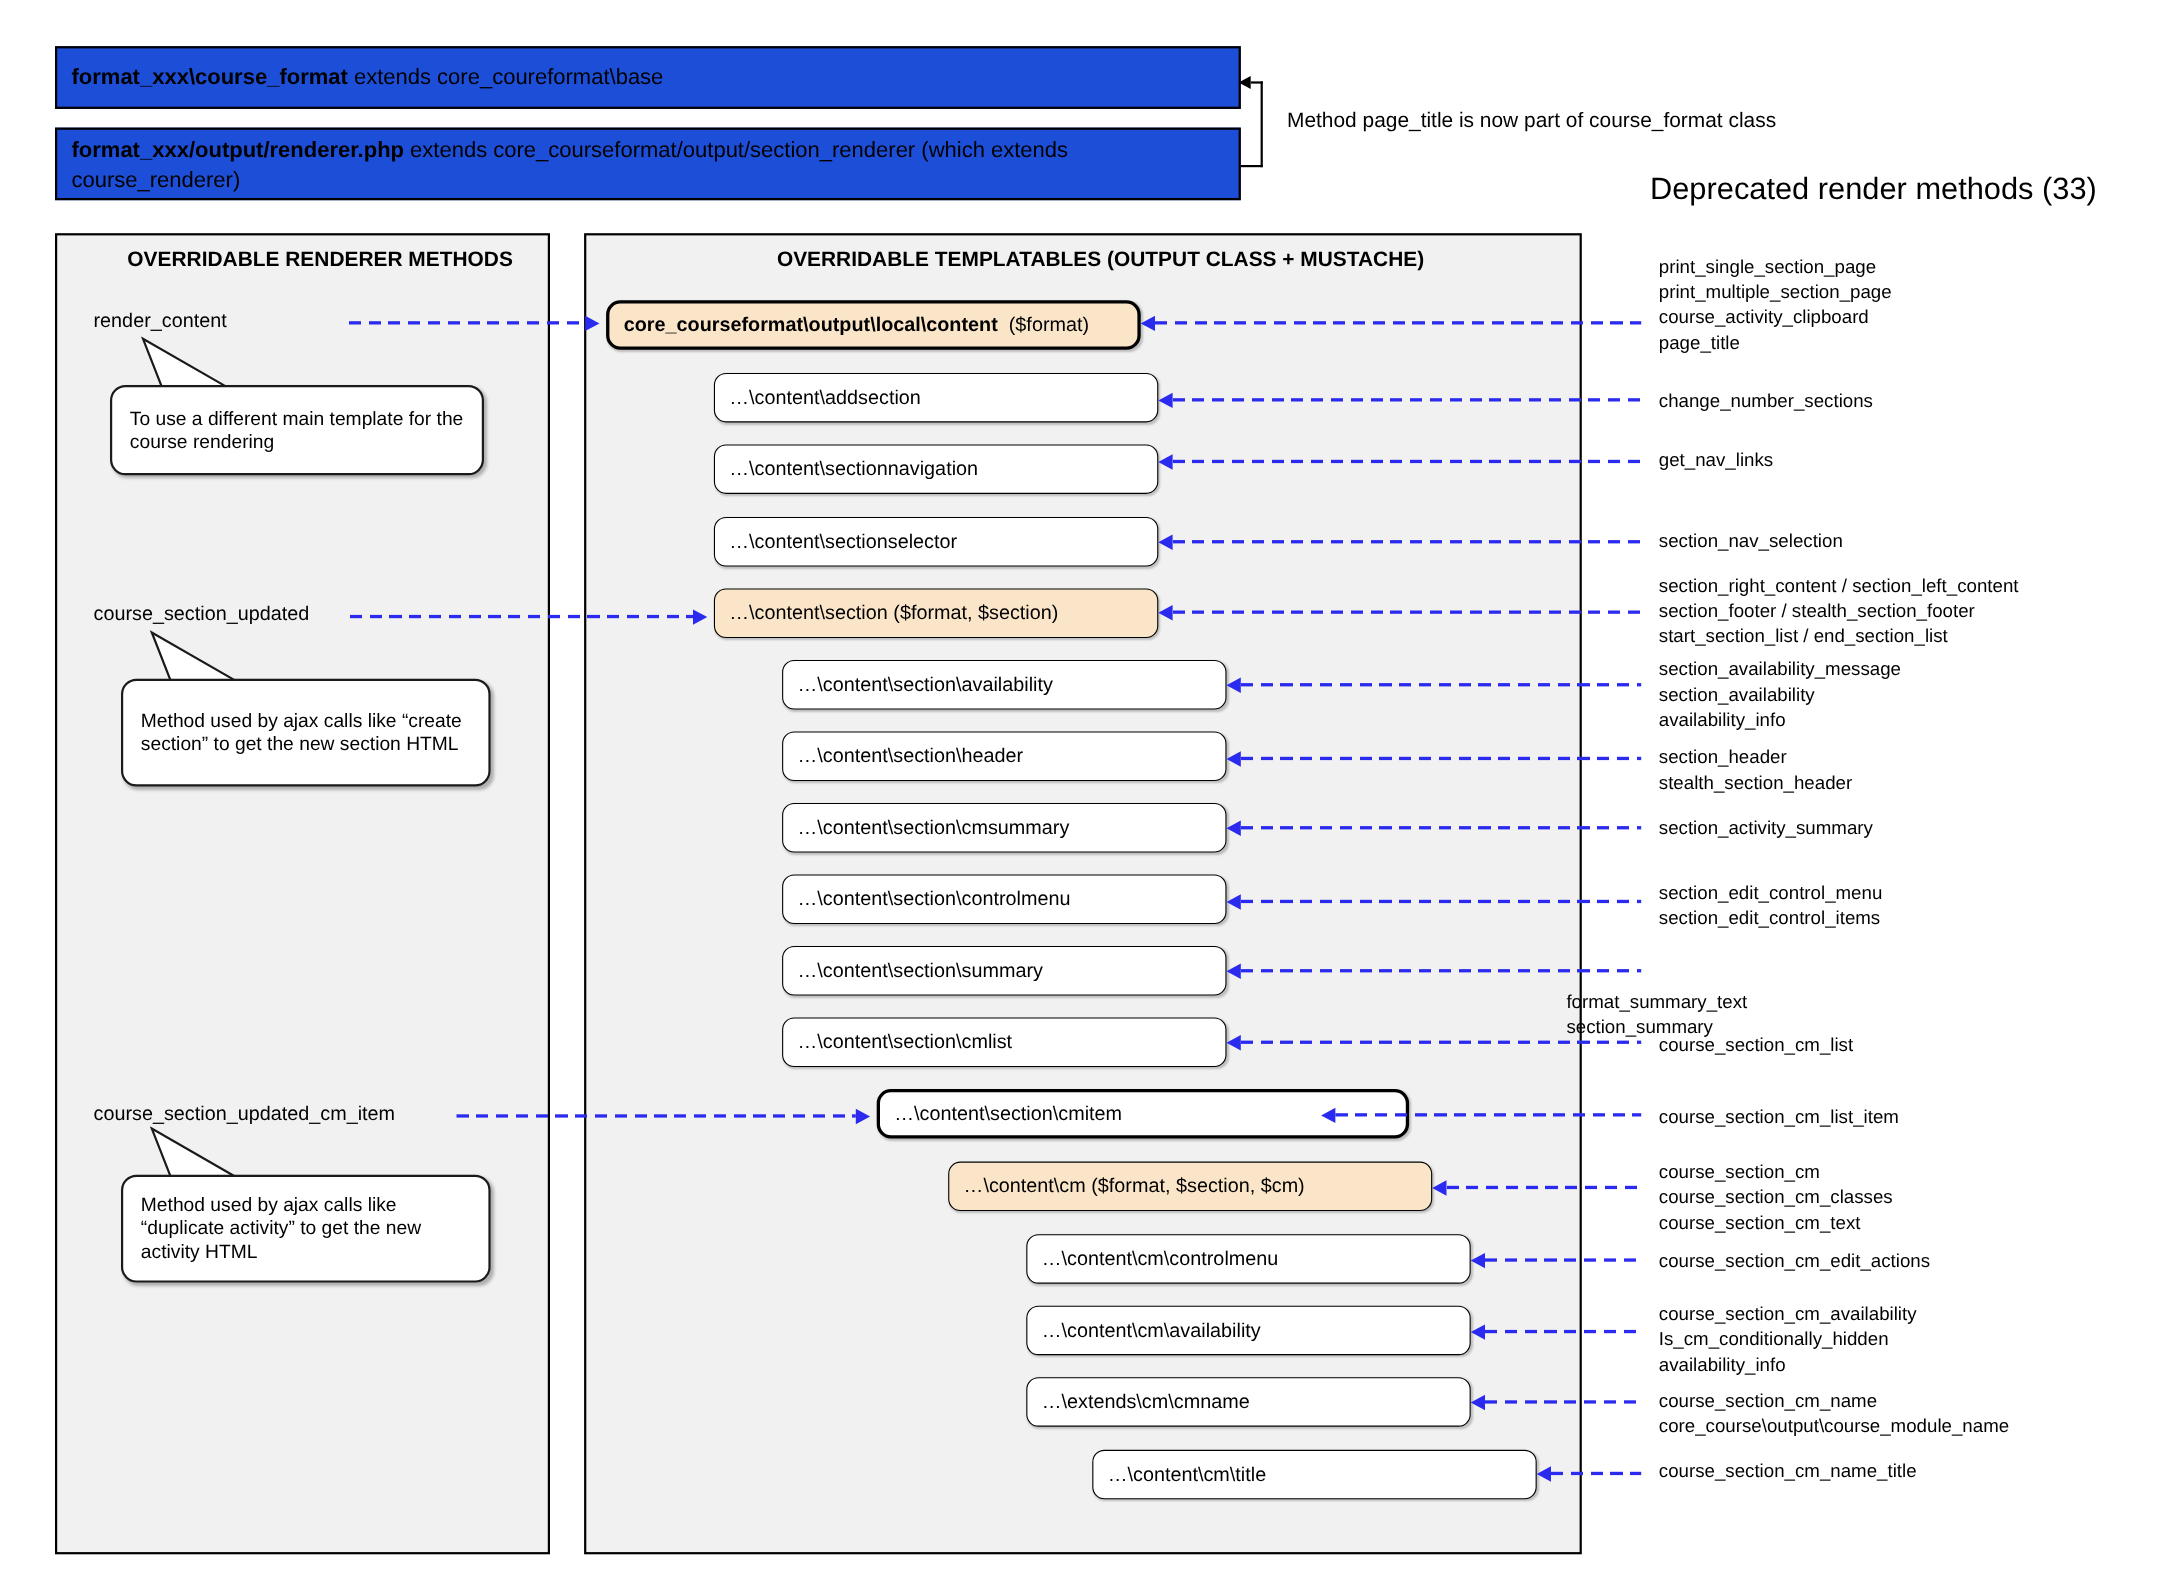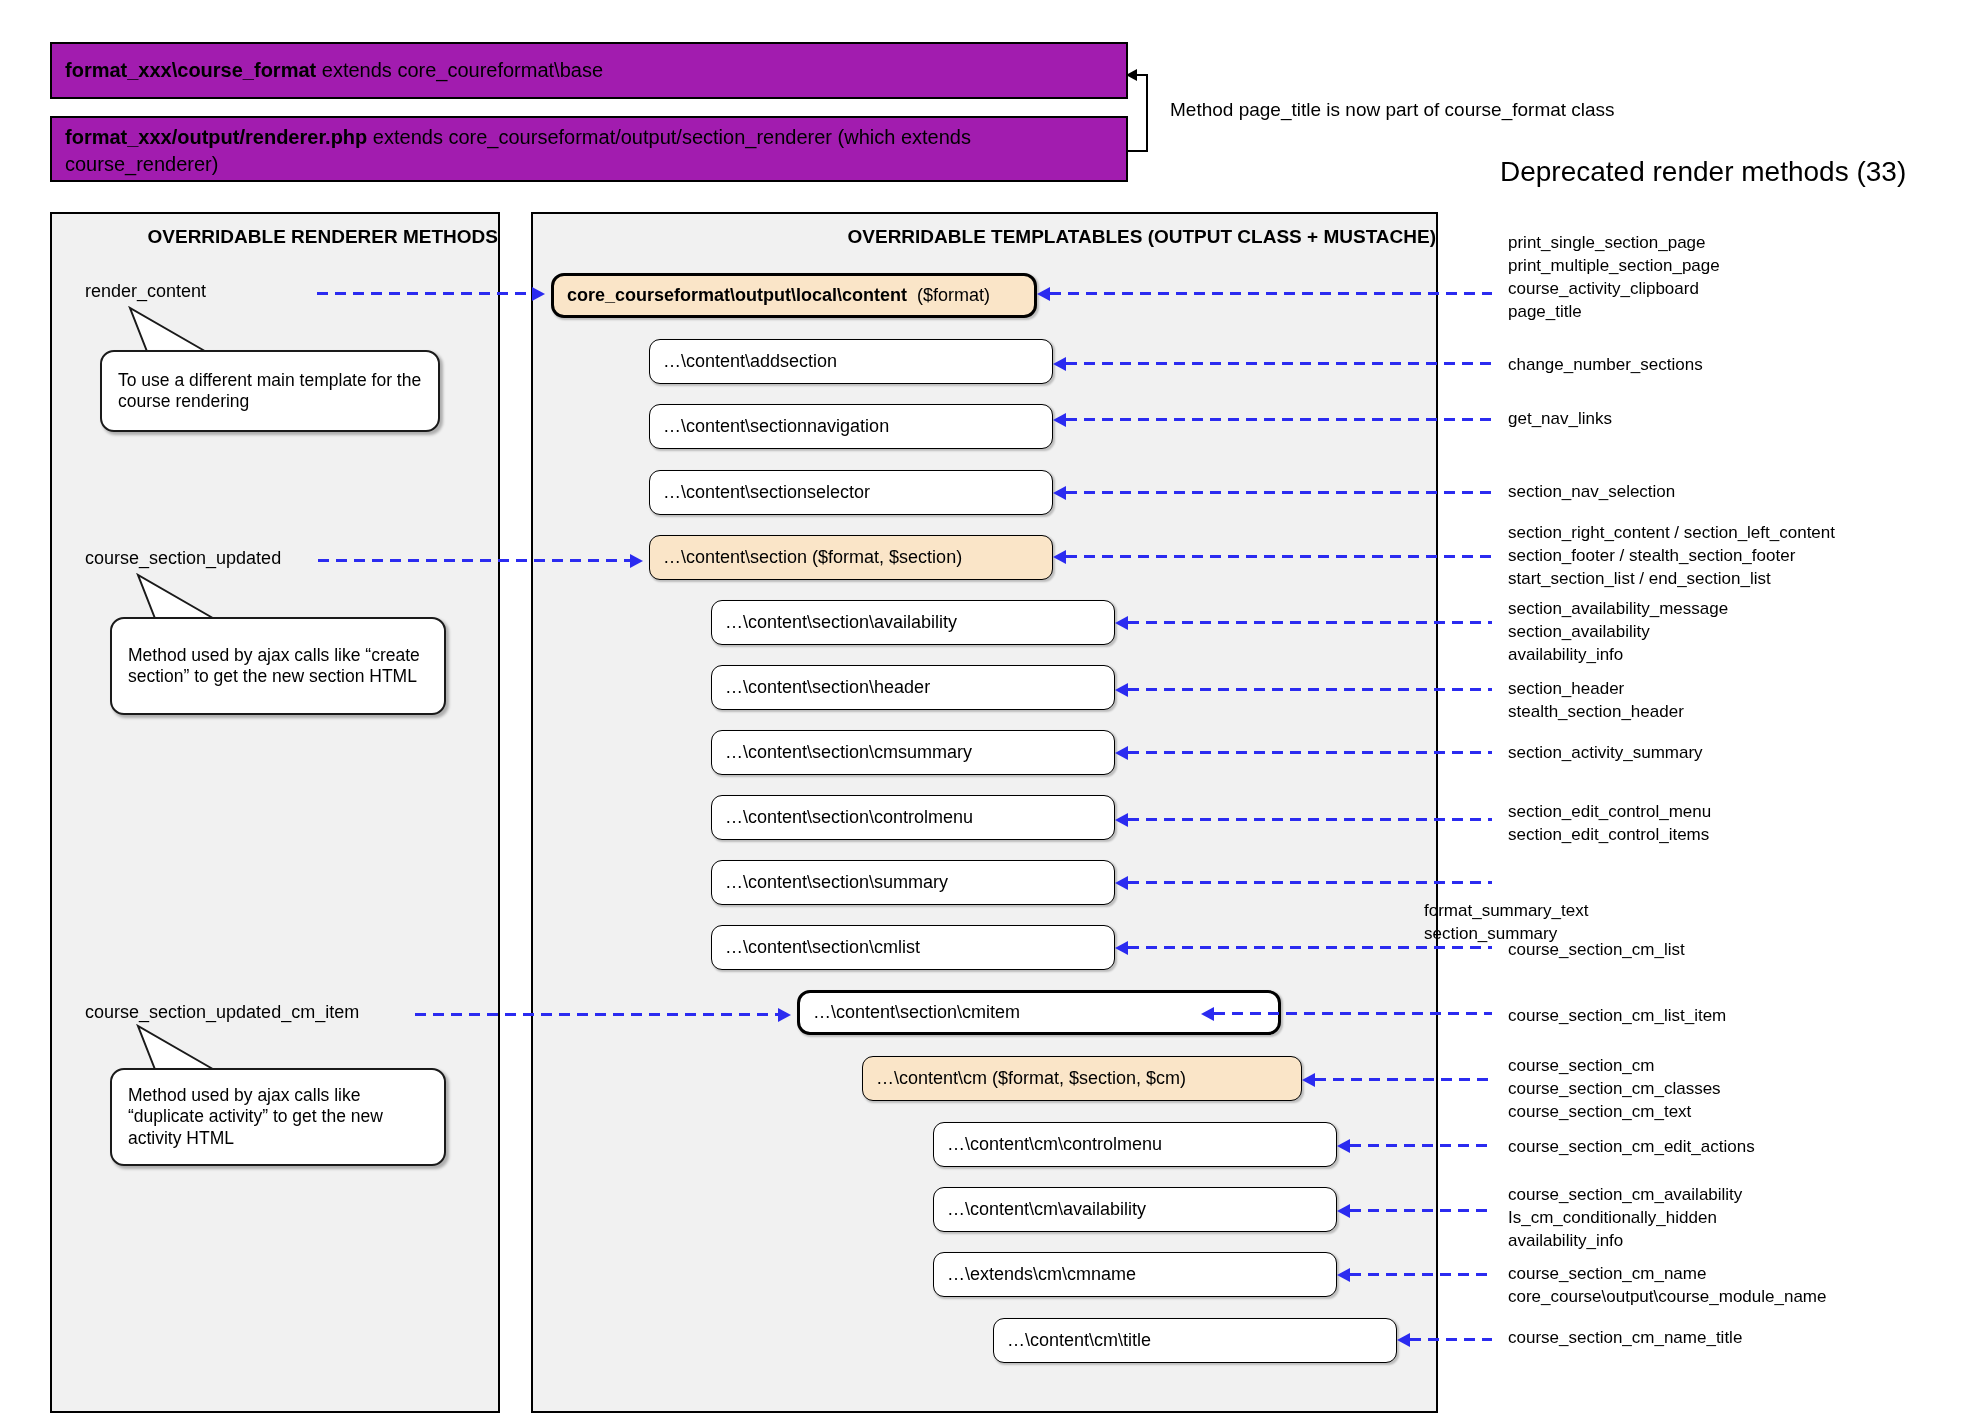--- a/index.html
+++ b/index.html
@@ -2,26 +2,26 @@
 <html><head>
 <meta charset="utf-8">
 <style>
   html,body{margin:0;padding:0;}
   body{
     width:1964px;height:1427px;position:relative;background:#ffffff;
     font-family:"Liberation Sans",sans-serif;color:#000;
   }
   .b{font-weight:bold;}
   .topbox{
-    position:absolute;background:#a21caf;border:2px solid #000;box-sizing:border-box;
+    position:absolute;background:#1d4ed8;border:2px solid #000;box-sizing:border-box;
     font-size:20px;padding:0 13px;display:flex;align-items:center;
   }
   .topbox.two{display:block;padding:6px 13px;line-height:27px;}
   .panel{position:absolute;background:#F1F1F1;border:2px solid #000;box-sizing:border-box;}
-  .ptitle{position:absolute;left:0;width:100%;top:12px;text-align:right;font-weight:bold;font-size:19px;}
+  .ptitle{position:absolute;left:0;width:100%;top:12px;text-align:center;font-weight:bold;font-size:19px;padding-left:16px;}
   .mlabel{position:absolute;font-weight:normal;font-size:18px;white-space:nowrap;}
   .mbox{
     position:absolute;height:45px;box-sizing:border-box;background:#fff;
     border:1.5px solid #000;border-radius:11px;font-size:18px;white-space:nowrap;
     display:flex;align-items:center;padding:0 13px;
     box-shadow:1.5px 1.5px 2px rgba(0,0,0,.22);
     gap:10px;
   }
   .mbox.orange{background:#FAE5C8;}
   .mbox.strong{border-width:3px;border-radius:13px;}

